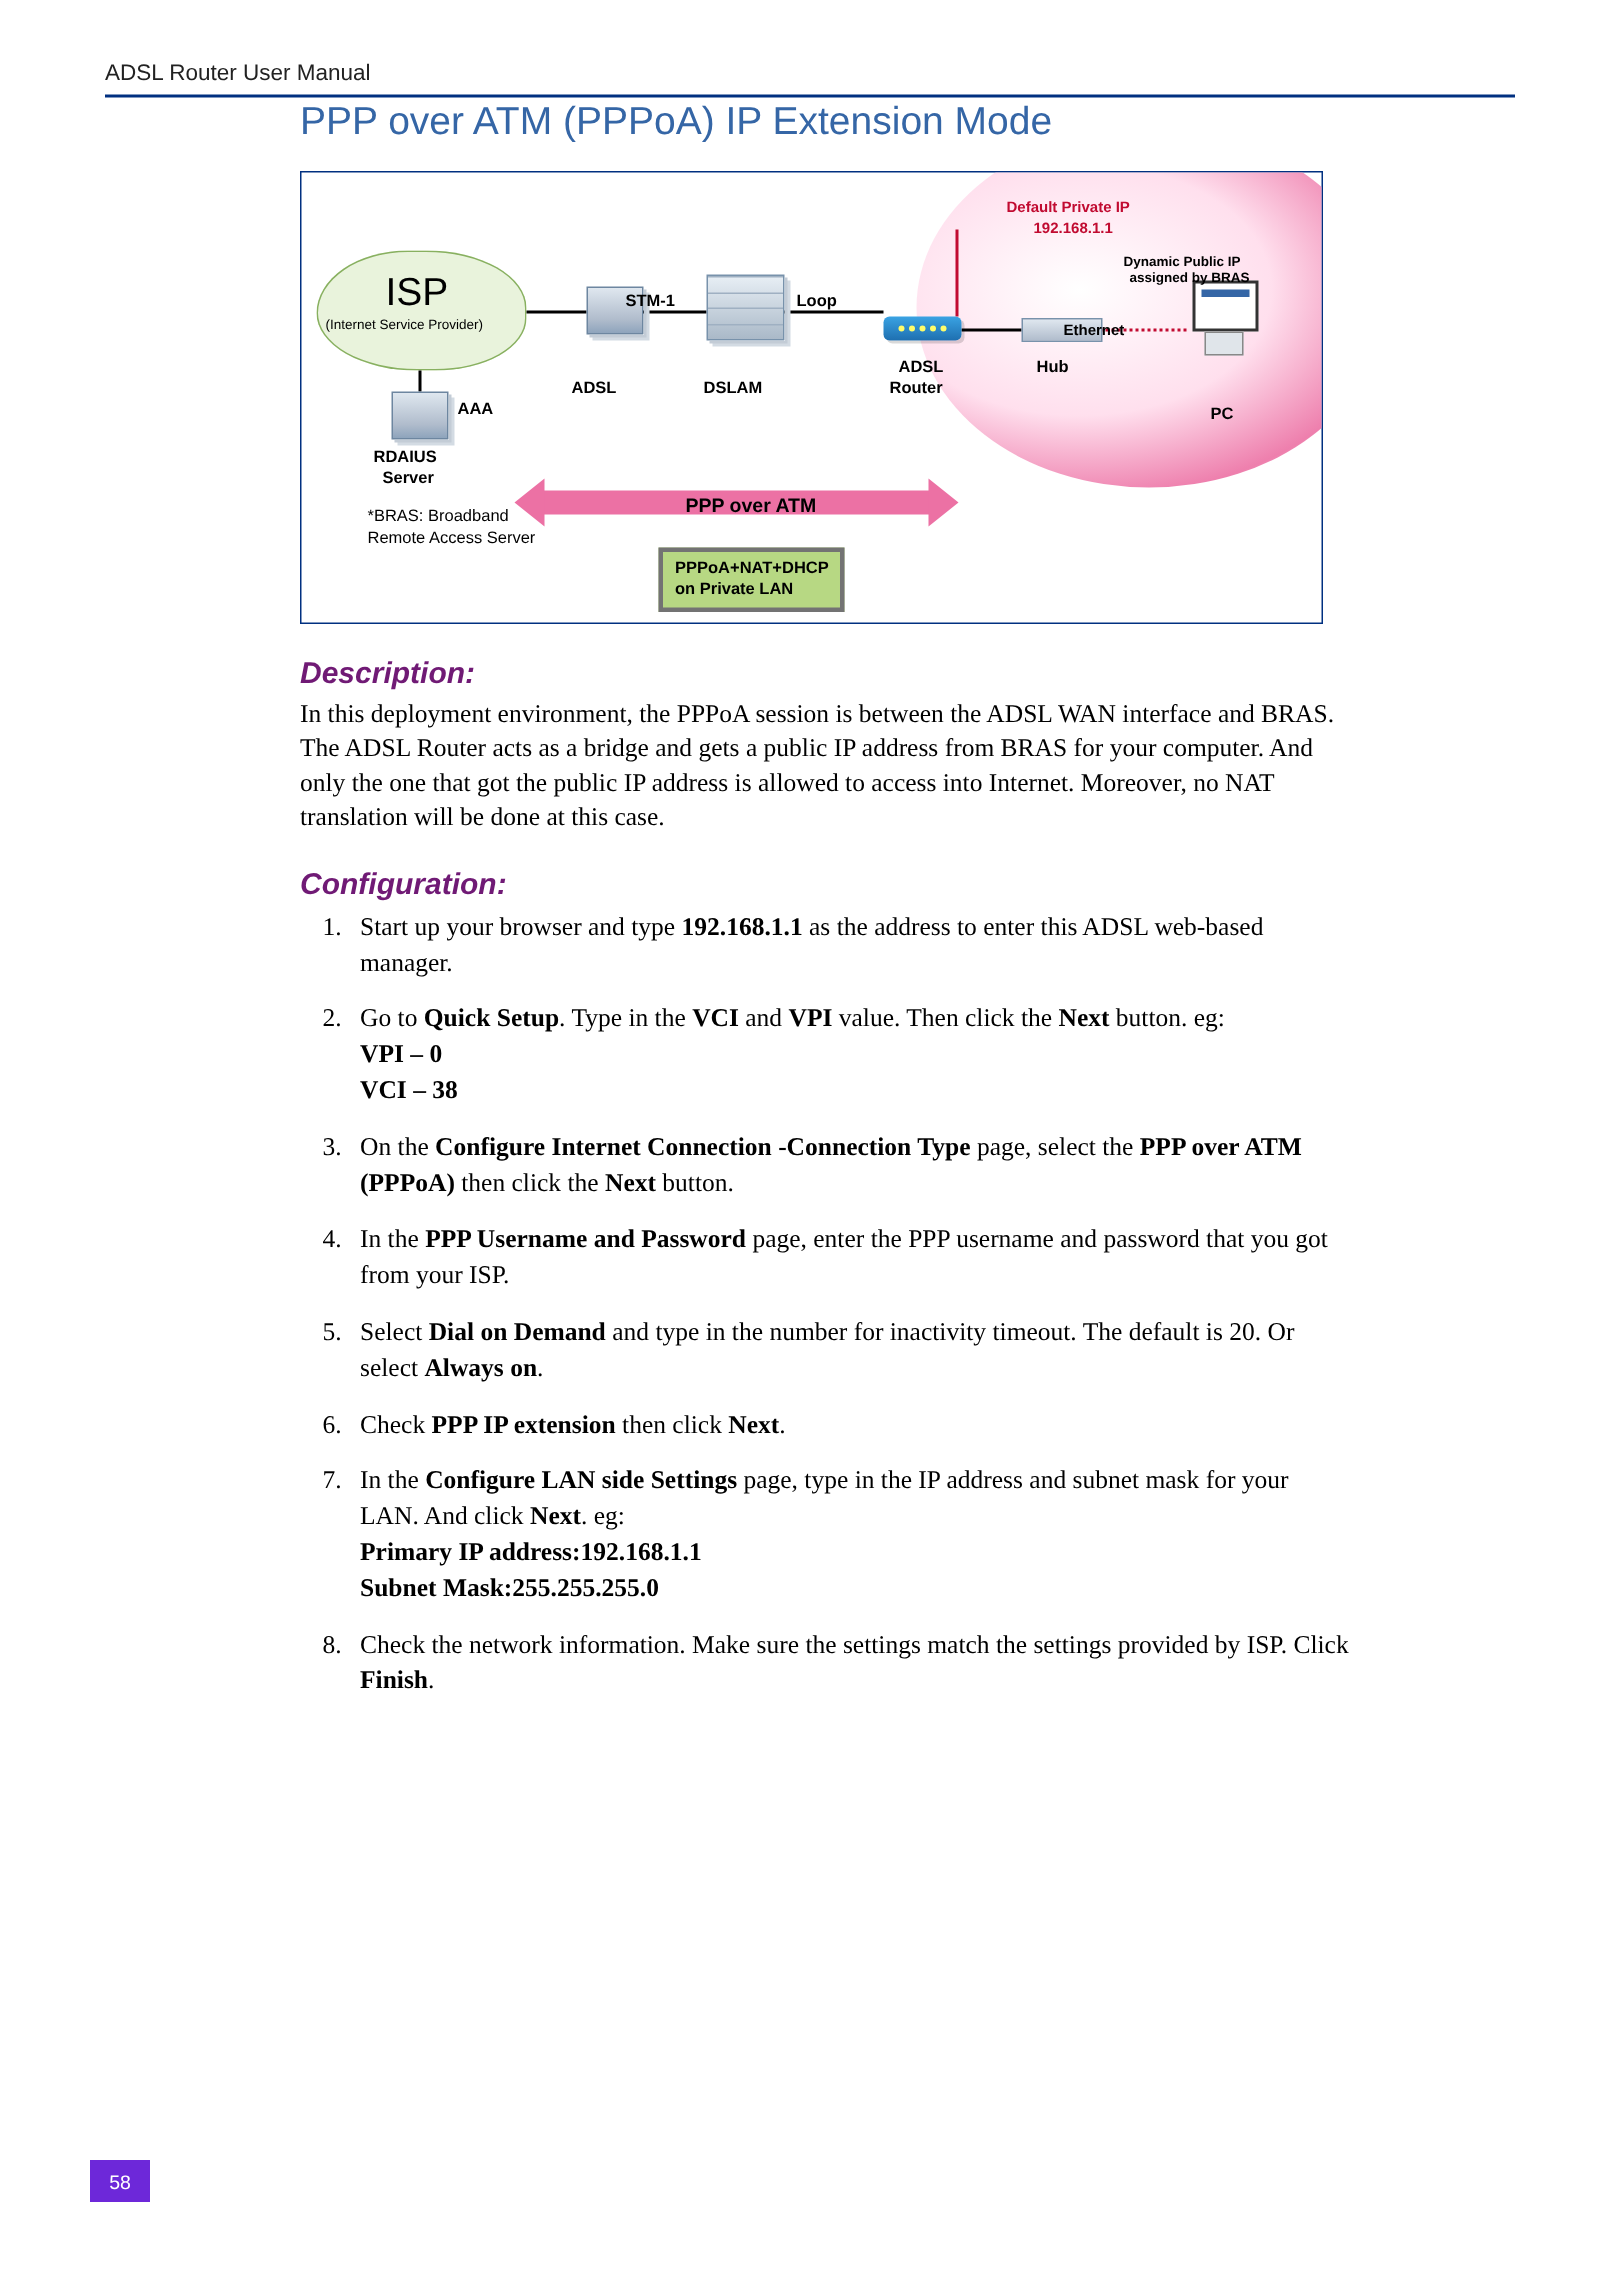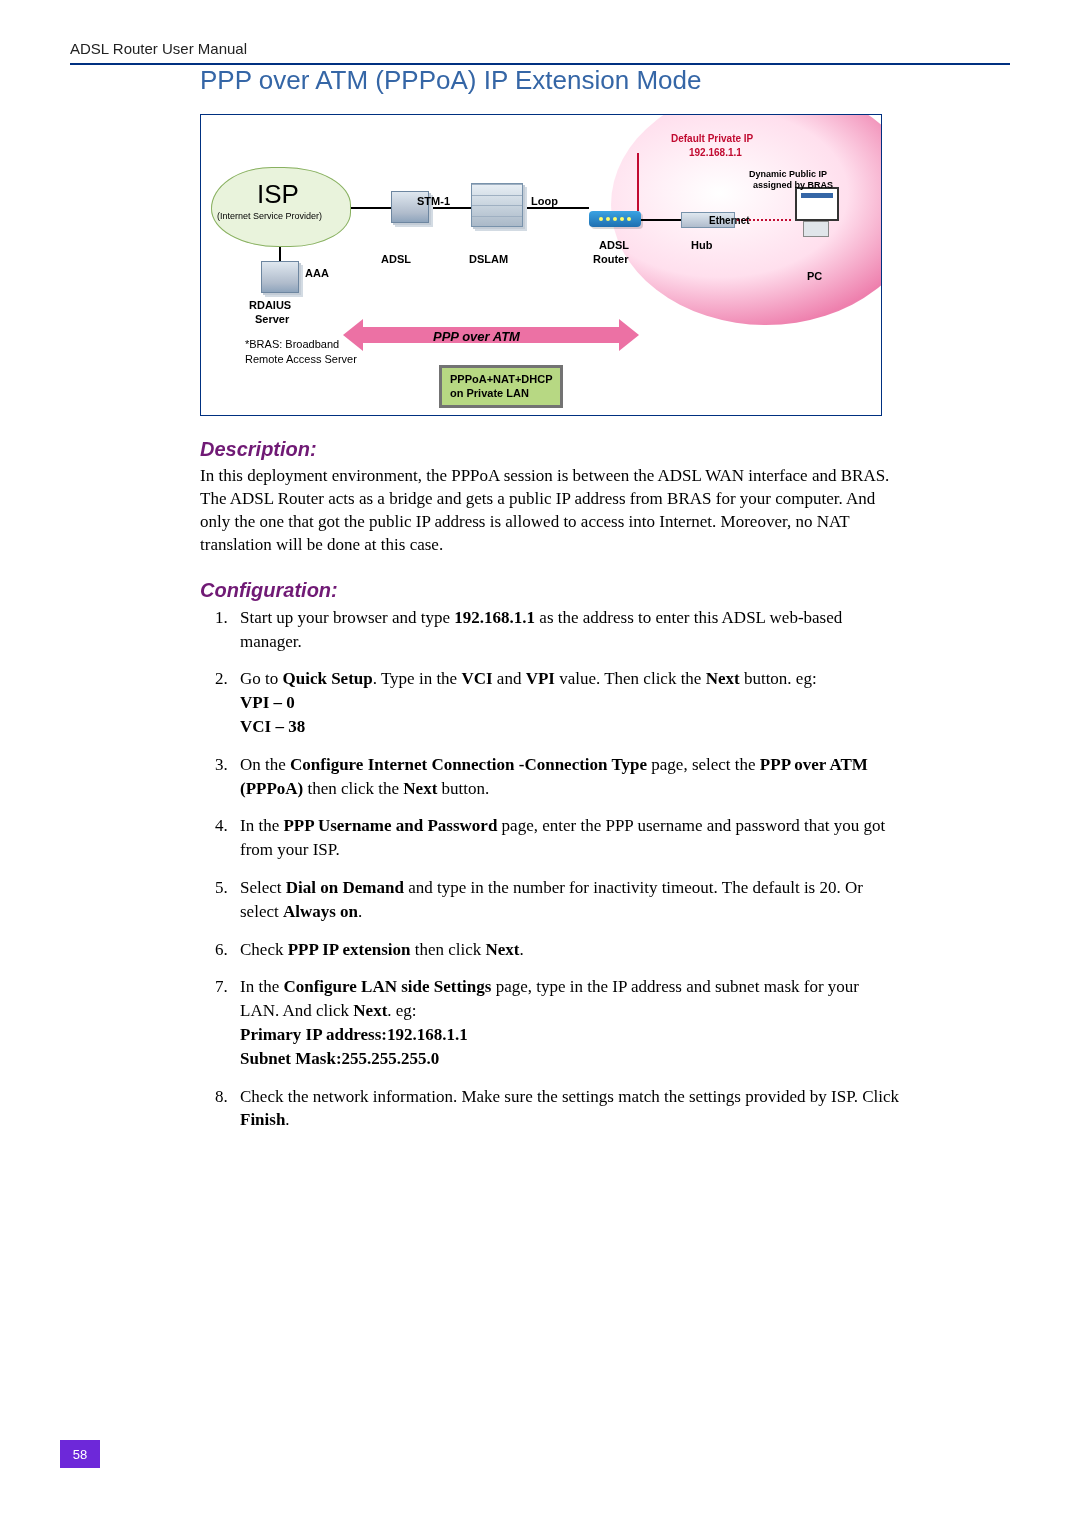--- a/index.html
+++ b/index.html
@@ -251,21 +251,21 @@
       <div class="lbl" style="left:54px; top:198px;">Server</div>
 
       <div class="lbl note" style="left:44px; top:223px;">*BRAS: Broadband</div>
       <div class="lbl note" style="left:44px; top:238px;">Remote Access Server</div>
 
       <div class="lbl small red" style="left:470px; top:18px;">Default Private IP</div>
       <div class="lbl small red" style="left:488px; top:32px;">192.168.1.1</div>
       <div class="lbl small" style="left:548px; top:54px; font-size:9px;">Dynamic Public IP</div>
       <div class="lbl small" style="left:552px; top:65px; font-size:9px;">assigned by BRAS</div>
 
-      <div class="lbl" style="left:232px; top:214px; font-size:13px;font-style:italic;">PPP over ATM</div>
+      <div class="lbl" style="left:256px; top:214px; font-size:13px;">PPP over ATM</div>
 
       <div class="pppoa-badge" style="left:238px; top:250px;">
         <span>PPPoA+NAT+DHCP</span><br>
         <span>on Private LAN</span>
       </div>
     </div>
   </div>
 
   <div class="section">
     <div class="sec-head">Description:</div>

